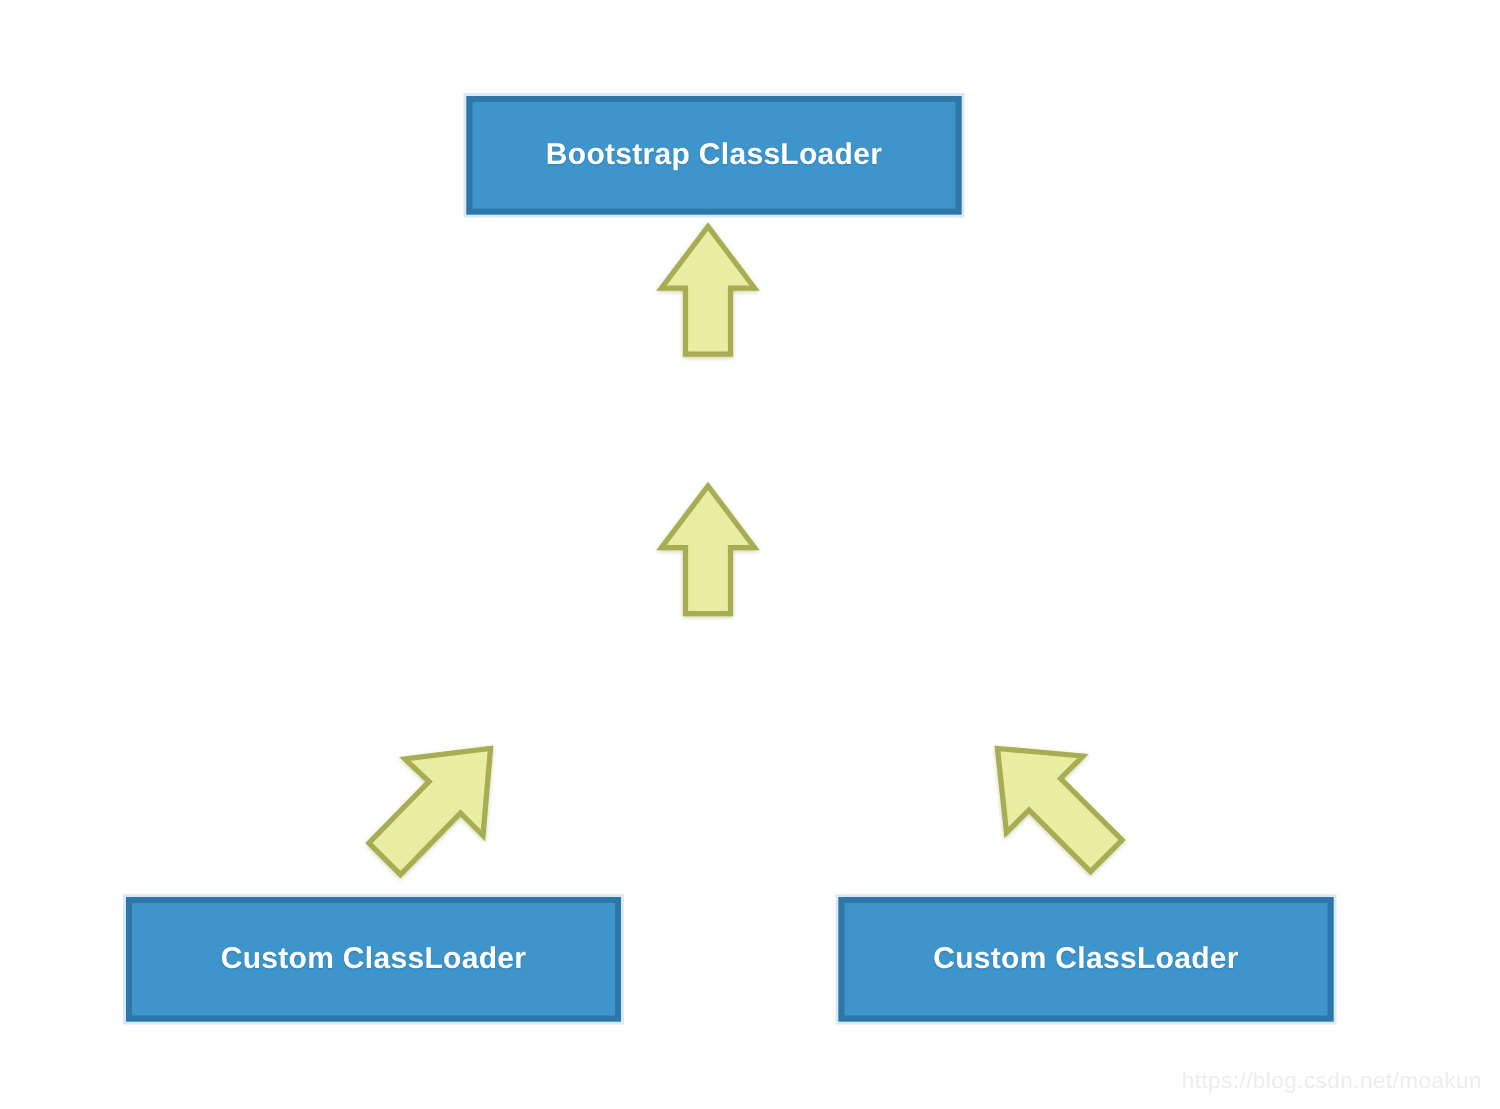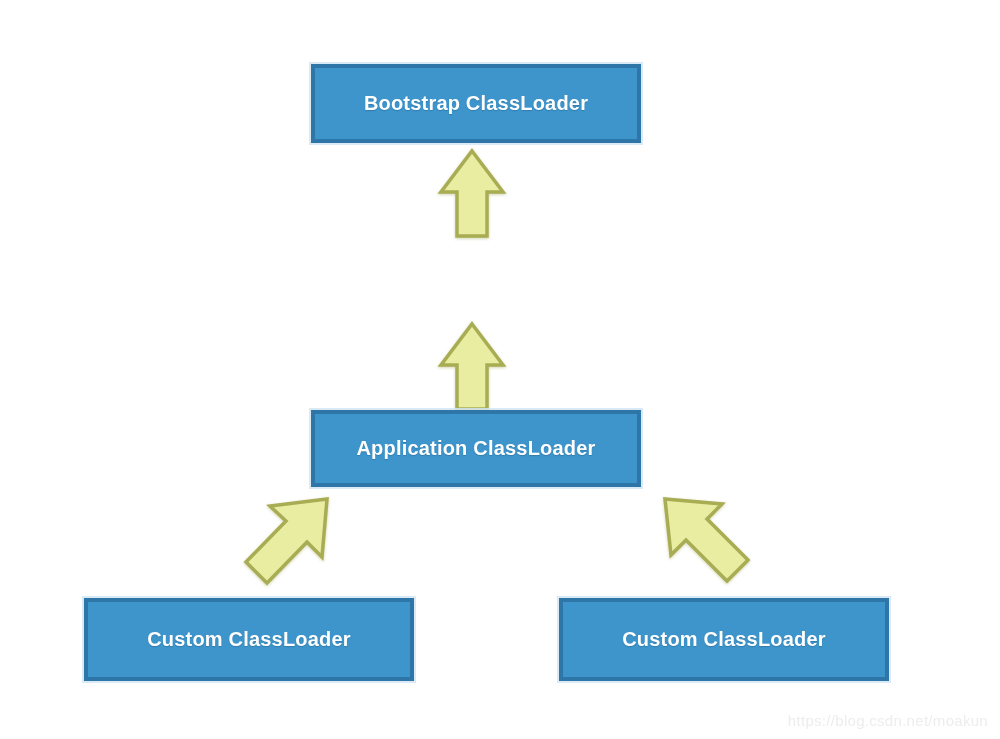--- a/index.html
+++ b/index.html
@@ -74,23 +74,20 @@
     <polygon filter="url(#softshadow)" points="327,499 322,557 307,542 267,583 246,562 286,521 270,506" fill="#E8EDA2" stroke="#A8AC52" stroke-width="3.5" stroke-linejoin="miter"></polygon>
 
     <polygon filter="url(#softshadow)" points="665,499 722,504 707,519 748,560 727,581 686,540 671,555" fill="#E8EDA2" stroke="#A8AC52" stroke-width="3.5" stroke-linejoin="miter"></polygon>
   </svg>
 
   <div class="node-box" style="left:311px; top:64px; width:330px; height:79px;text-align:center;">
     <span class="node-label">Bootstrap ClassLoader</span>
   </div>
 
 
-  <div class="node-box" style="left:311px; top:410px; width:330px; height:77px;">
-    <span class="node-label">Application ClassLoader</span>
-  </div>
 
   <div class="node-box" style="left:84px; top:598px; width:330px; height:83px;">
     <span class="node-label">Custom ClassLoader</span>
   </div>
 
   <div class="node-box" style="left:559px; top:598px; width:330px; height:83px;">
     <span class="node-label">Custom ClassLoader</span>
   </div>
 
   <div class="watermark">https://blog.csdn.net/moakun</div>

